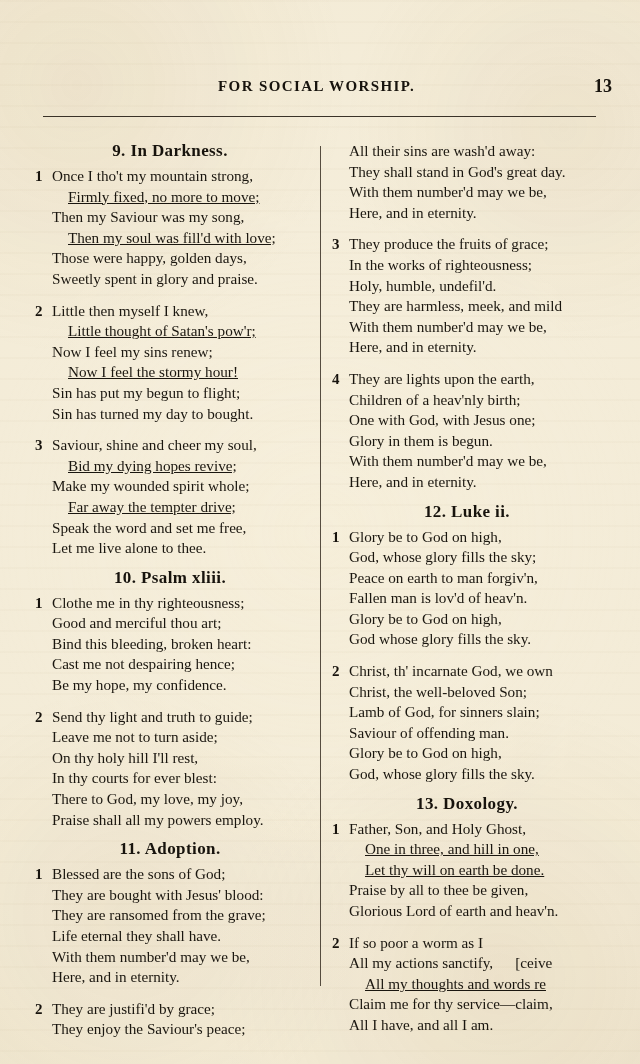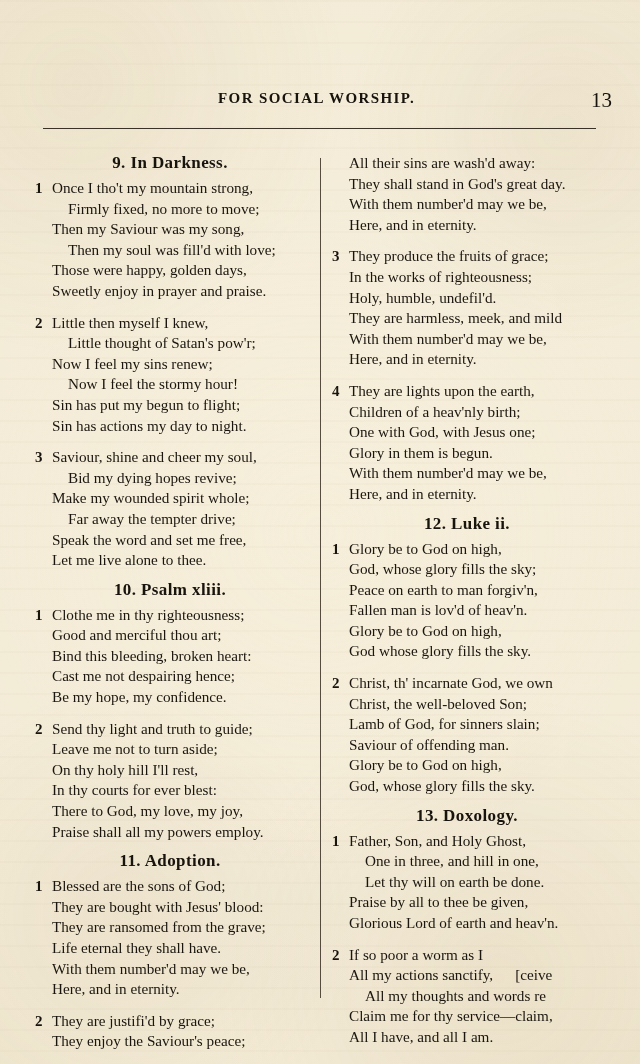--- a/index.html
+++ b/index.html
@@ -44,21 +44,20 @@
         rgba(150,125,80,0.055) 2px,
         rgba(150,125,80,0) 2px,
         rgba(150,125,80,0) 21px);
     opacity: .55;
   }
 
   .sheet {
     position: absolute;
     inset: 0;
     z-index: 3;
-    margin-top: 12px;
   }
 
   
   .runhead {
     position: absolute;
     left: 43px;
     right: 28px;
     top: 78px;
     height: 22px;
   }
@@ -69,22 +68,22 @@
     font-weight: bold;
     font-size: 15px;
     letter-spacing: 1.4px;
     white-space: nowrap;
     color: #17130d;
   }
   .runhead-folio {
     position: absolute;
     right: 0;
     top: -2px;
-    font-weight: normal;
-    font-size: 21px;
+    font-weight: bold;
+    font-size: 18px;
     color: #17130d;
   }
   .headrule {
     position: absolute;
     left: 43px;
     width: 553px;
     top: 116px;
     height: 0;
     border-top: 1.7px solid #2a2319;
     opacity: .92;
@@ -138,21 +137,21 @@
     font-weight: bold;
     line-height: 20.6px;
     color: #17130d;
   }
   .line {
     font-size: 15.2px;
     line-height: 20.6px;
     white-space: nowrap;
     color: #1a160f;
   }
-  .line.ind { padding-left: 16px; }
+  .line.ind { padding-left: 16px; text-decoration: underline; }
   .line .turn {
     display: inline-block;
     padding-left: 22px;
   }
 </style>
 </head>
 <body>
 
 <div id="page">
   <div class="sheet">
@@ -168,30 +167,30 @@
     <div class="col col-left" id="col-left">
         <div class="hymn">
           <div class="hymn-title">9. In Darkness.</div>
           <div class="verse">
             <span class="verse-num">1</span>
             <div class="line">Once I tho't my mountain strong,</div>
             <div class="line ind">Firmly fixed, no more to move;</div>
             <div class="line">Then my Saviour was my song,</div>
             <div class="line ind">Then my soul was fill'd with love;</div>
             <div class="line">Those were happy, golden days,</div>
-            <div class="line">Sweetly enjoy in prayer and praise.</div>
+            <div class="line">Sweetly spent in glory and praise.</div>
           </div>
           <div class="verse">
             <span class="verse-num">2</span>
             <div class="line">Little then myself I knew,</div>
             <div class="line ind">Little thought of Satan's pow'r;</div>
             <div class="line">Now I feel my sins renew;</div>
             <div class="line ind">Now I feel the stormy hour!</div>
             <div class="line">Sin has put my begun to flight;</div>
-            <div class="line">Sin has actions my day to night.</div>
+            <div class="line">Sin has turned my day to bought.</div>
           </div>
           <div class="verse">
             <span class="verse-num">3</span>
             <div class="line">Saviour, shine and cheer my soul,</div>
             <div class="line ind">Bid my dying hopes revive;</div>
             <div class="line">Make my wounded spirit whole;</div>
             <div class="line ind">Far away the tempter drive;</div>
             <div class="line">Speak the word and set me free,</div>
             <div class="line">Let me live alone to thee.</div>
           </div>

